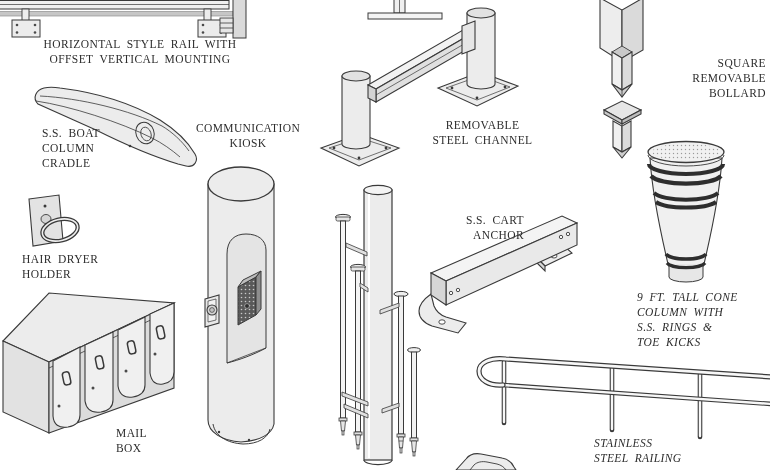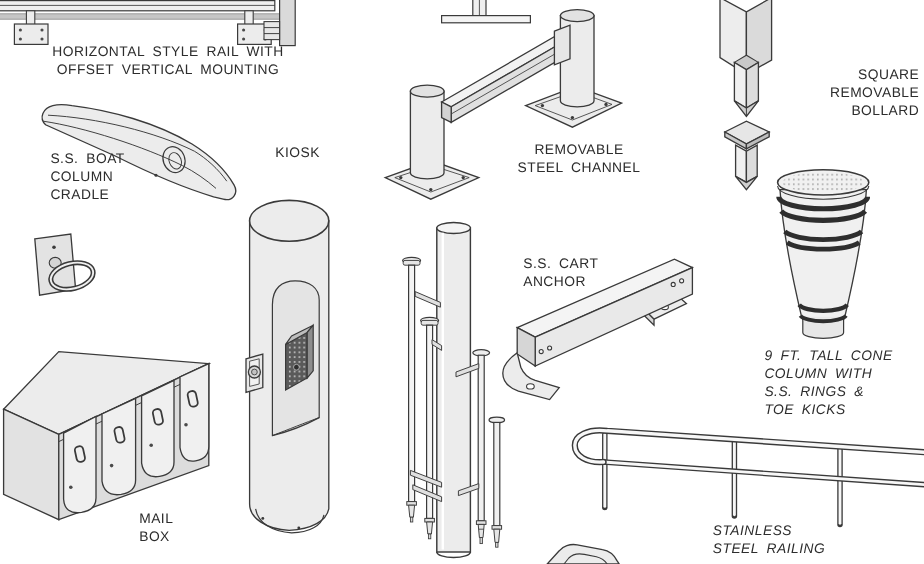--- a/index.html
+++ b/index.html
@@ -1,17 +1,17 @@
 <!DOCTYPE html>
 <html><head>
 <meta charset="utf-8">
 <style>
   html,body{margin:0;padding:0;background:#ffffff;}
   #canvas{position:relative;width:770px;height:470px;background:#ffffff;overflow:hidden;
-          font-family:Liberation Sans, sans-serif;}
+          font-family:Liberation Serif, serif;}
   #art{position:absolute;left:0;top:0;}
   .label{position:absolute;color:#2d2d2d;font-size:11.5px;line-height:15px;
          letter-spacing:0.4px;word-spacing:3px;white-space:nowrap;}
   .label.italic{font-style:italic;}
   .label div{white-space:nowrap;}
 </style>
 </head>
 <body>
 
 <div id="canvas">
@@ -264,36 +264,41 @@
     <div>OFFSET VERTICAL MOUNTING</div>
   </div>
 
   <div class="label" style="left:42px;top:126px;">
     <div>S.S. BOAT</div>
     <div>COLUMN</div>
     <div>CRADLE</div>
   </div>
 
   <div class="label" style="left:193px;top:121px;width:110px;text-align:center;">
+    <div>COMMUNICATION</div>
     <div>KIOSK</div>
   </div>
 
   <div class="label" style="left:400px;top:118px;width:165px;text-align:center;">
     <div>REMOVABLE</div>
     <div>STEEL CHANNEL</div>
   </div>
 
   <div class="label" style="left:648px;top:56px;width:118px;text-align:right;">
     <div>SQUARE</div>
     <div>REMOVABLE</div>
     <div>BOLLARD</div>
   </div>
 
-
-  <div class="label" style="left:436px;top:213px;width:88px;text-align:left;">
+  <div class="label" style="left:22px;top:252px;">
+    <div>HAIR DRYER</div>
+    <div>HOLDER</div>
+  </div>
+
+  <div class="label" style="left:436px;top:213px;width:88px;text-align:right;">
     <div>S.S. CART</div>
     <div>ANCHOR</div>
   </div>
 
   <div class="label" style="left:116px;top:426px;">
     <div>MAIL</div>
     <div>BOX</div>
   </div>
 
   <div class="label italic" style="left:637px;top:290px;">

